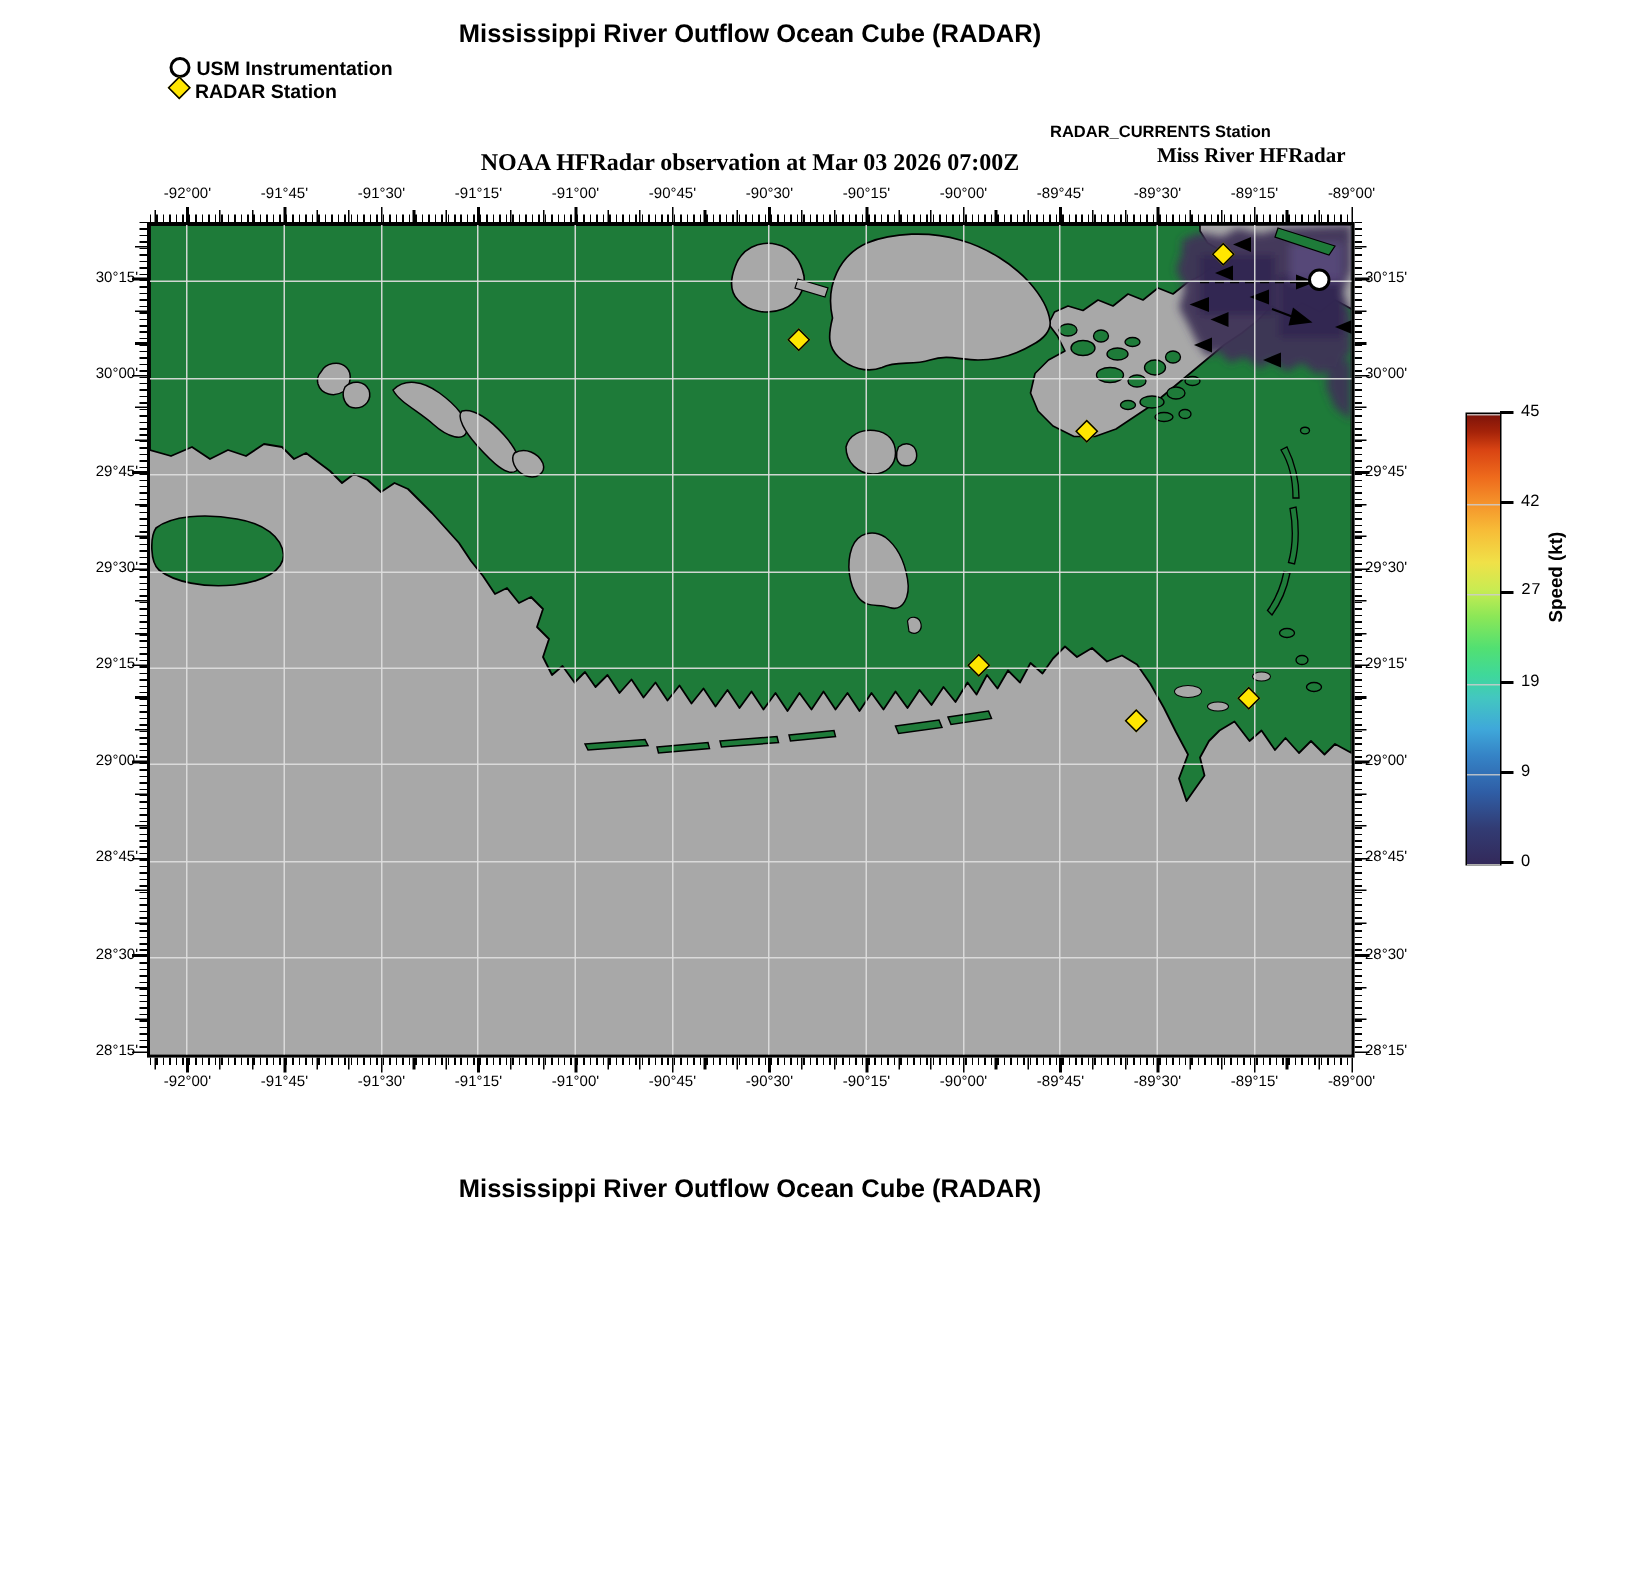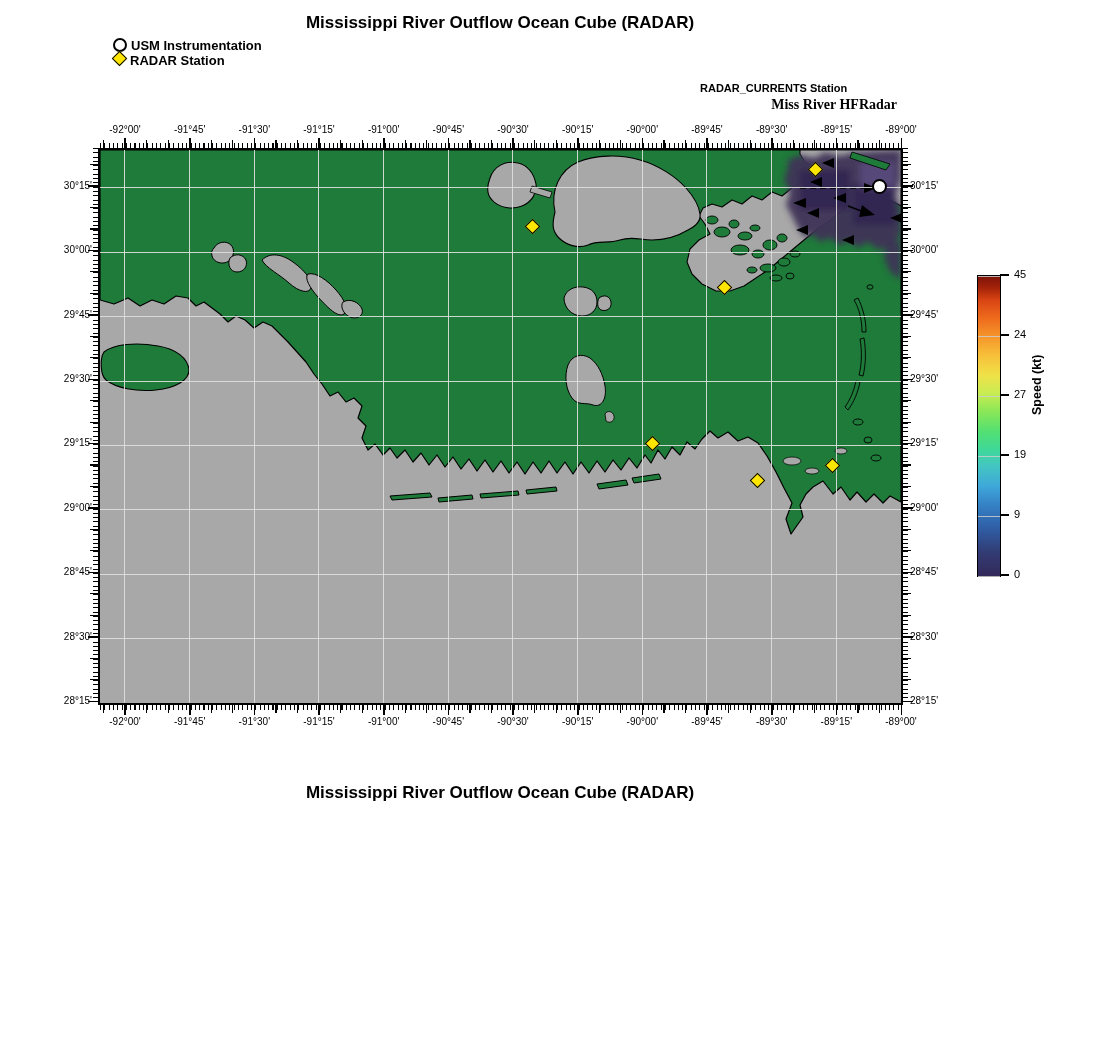--- a/index.html
+++ b/index.html
@@ -40,20 +40,21 @@
   .cb-tick{position:absolute;left:1000px;width:9px;height:1.5px;background:#000;}
   .cb-lab{position:absolute;left:1014px;font-size:11px;}
   #cb-title{left:1030px;top:415px;font-size:12.5px;font-weight:bold;transform:rotate(-90deg);transform-origin:left top;white-space:nowrap;}
 </style>
 </head>
 <body>
 
 <div id="page">
 
   <div class="abs ttl" style="left:500px;top:13px;">Mississippi River Outflow Ocean Cube (RADAR)</div>
+  <div class="abs serif" style="left:500px;top:100px;font-size:16px;font-weight:bold;transform:translateX(-50%);white-space:nowrap;">NOAA HFRadar observation at Mar 03 2026 07:00Z</div>
 
   <div class="abs" style="left:113px;top:38px;">
     <div class="leg-row">
       <span class="leg-circle"></span>
       <span class="leg-lab">USM Instrumentation</span>
     </div>
     <div class="leg-row">
       <span class="leg-diamond"></span>
       <span class="leg-lab">RADAR Station</span>
     </div>
@@ -419,22 +420,22 @@
       <div class="cb-line" style="top: -0.5px;"></div>
     </div>
   <div id="cb-ticks">
       <div class="cb-tick" style="top: 574.25px;"></div>
       <div class="cb-lab" style="top: 568px;">0</div>
       <div class="cb-tick" style="top: 514.25px;"></div>
       <div class="cb-lab" style="top: 508px;">9</div>
       <div class="cb-tick" style="top: 454.25px;"></div>
       <div class="cb-lab" style="top: 448px;">19</div>
       <div class="cb-tick" style="top: 394.25px;"></div>
-      <div class="cb-lab" style="top: 388px;">27</div>
+      <div class="cb-lab" style="top: 388px; font-family: Liberation Mono, monospace;">27</div>
       <div class="cb-tick" style="top: 334.25px;"></div>
-      <div class="cb-lab" style="top: 328px;">24</div>
+      <div class="cb-lab" style="top: 328px;">42</div>
       <div class="cb-tick" style="top: 274.25px;"></div>
       <div class="cb-lab" style="top: 268px;">45</div>
     </div>
   <div id="cb-title" class="abs">Speed (kt)</div>
 
   <div class="abs ttl" style="left:500px;top:783px;">Mississippi River Outflow Ocean Cube (RADAR)</div>
 </div>
 
 </body></html>

